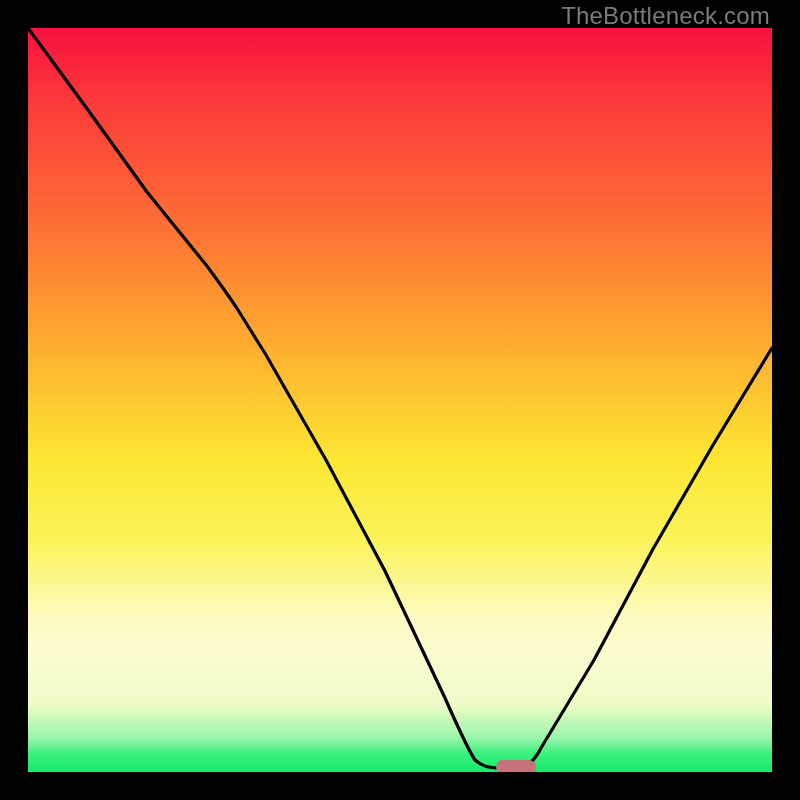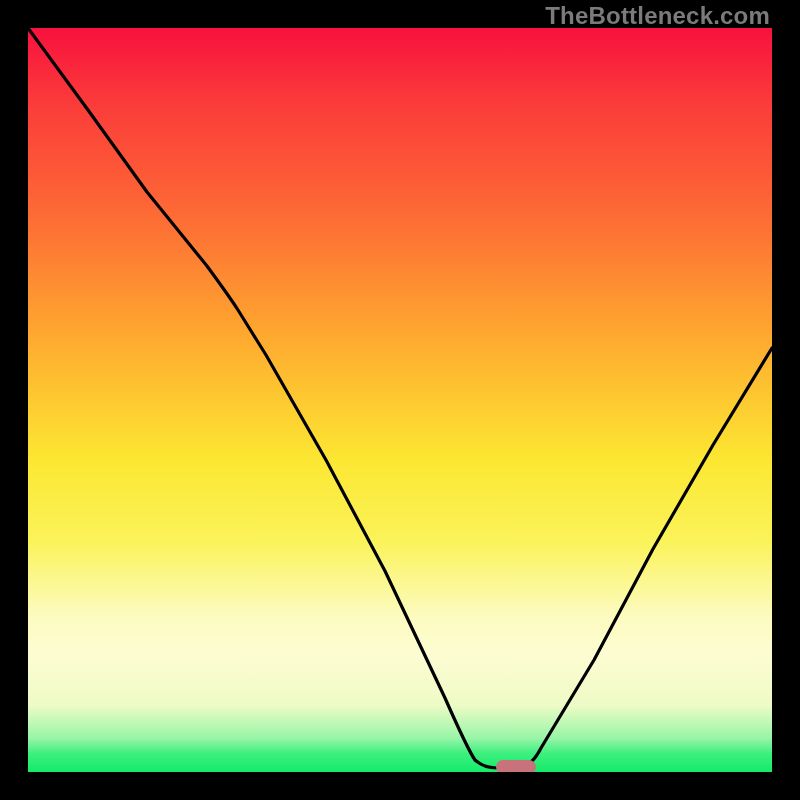--- a/index.html
+++ b/index.html
@@ -44,21 +44,21 @@
       #3df07e 97.5%,
       #14eb6a 100%
     );
   }
   .watermark {
     position: absolute;
     top: 2px;
     right: 30px;
     color: #7b7b7b;
     font-size: 24px;
-    font-weight: 700;
+    font-weight: 400;
     letter-spacing: 0.2px;
     user-select: none;
   }
   svg.curve {
     position: absolute;
     inset: 0;
   }
   .marker {
     position: absolute;
     background: #c8737b;

